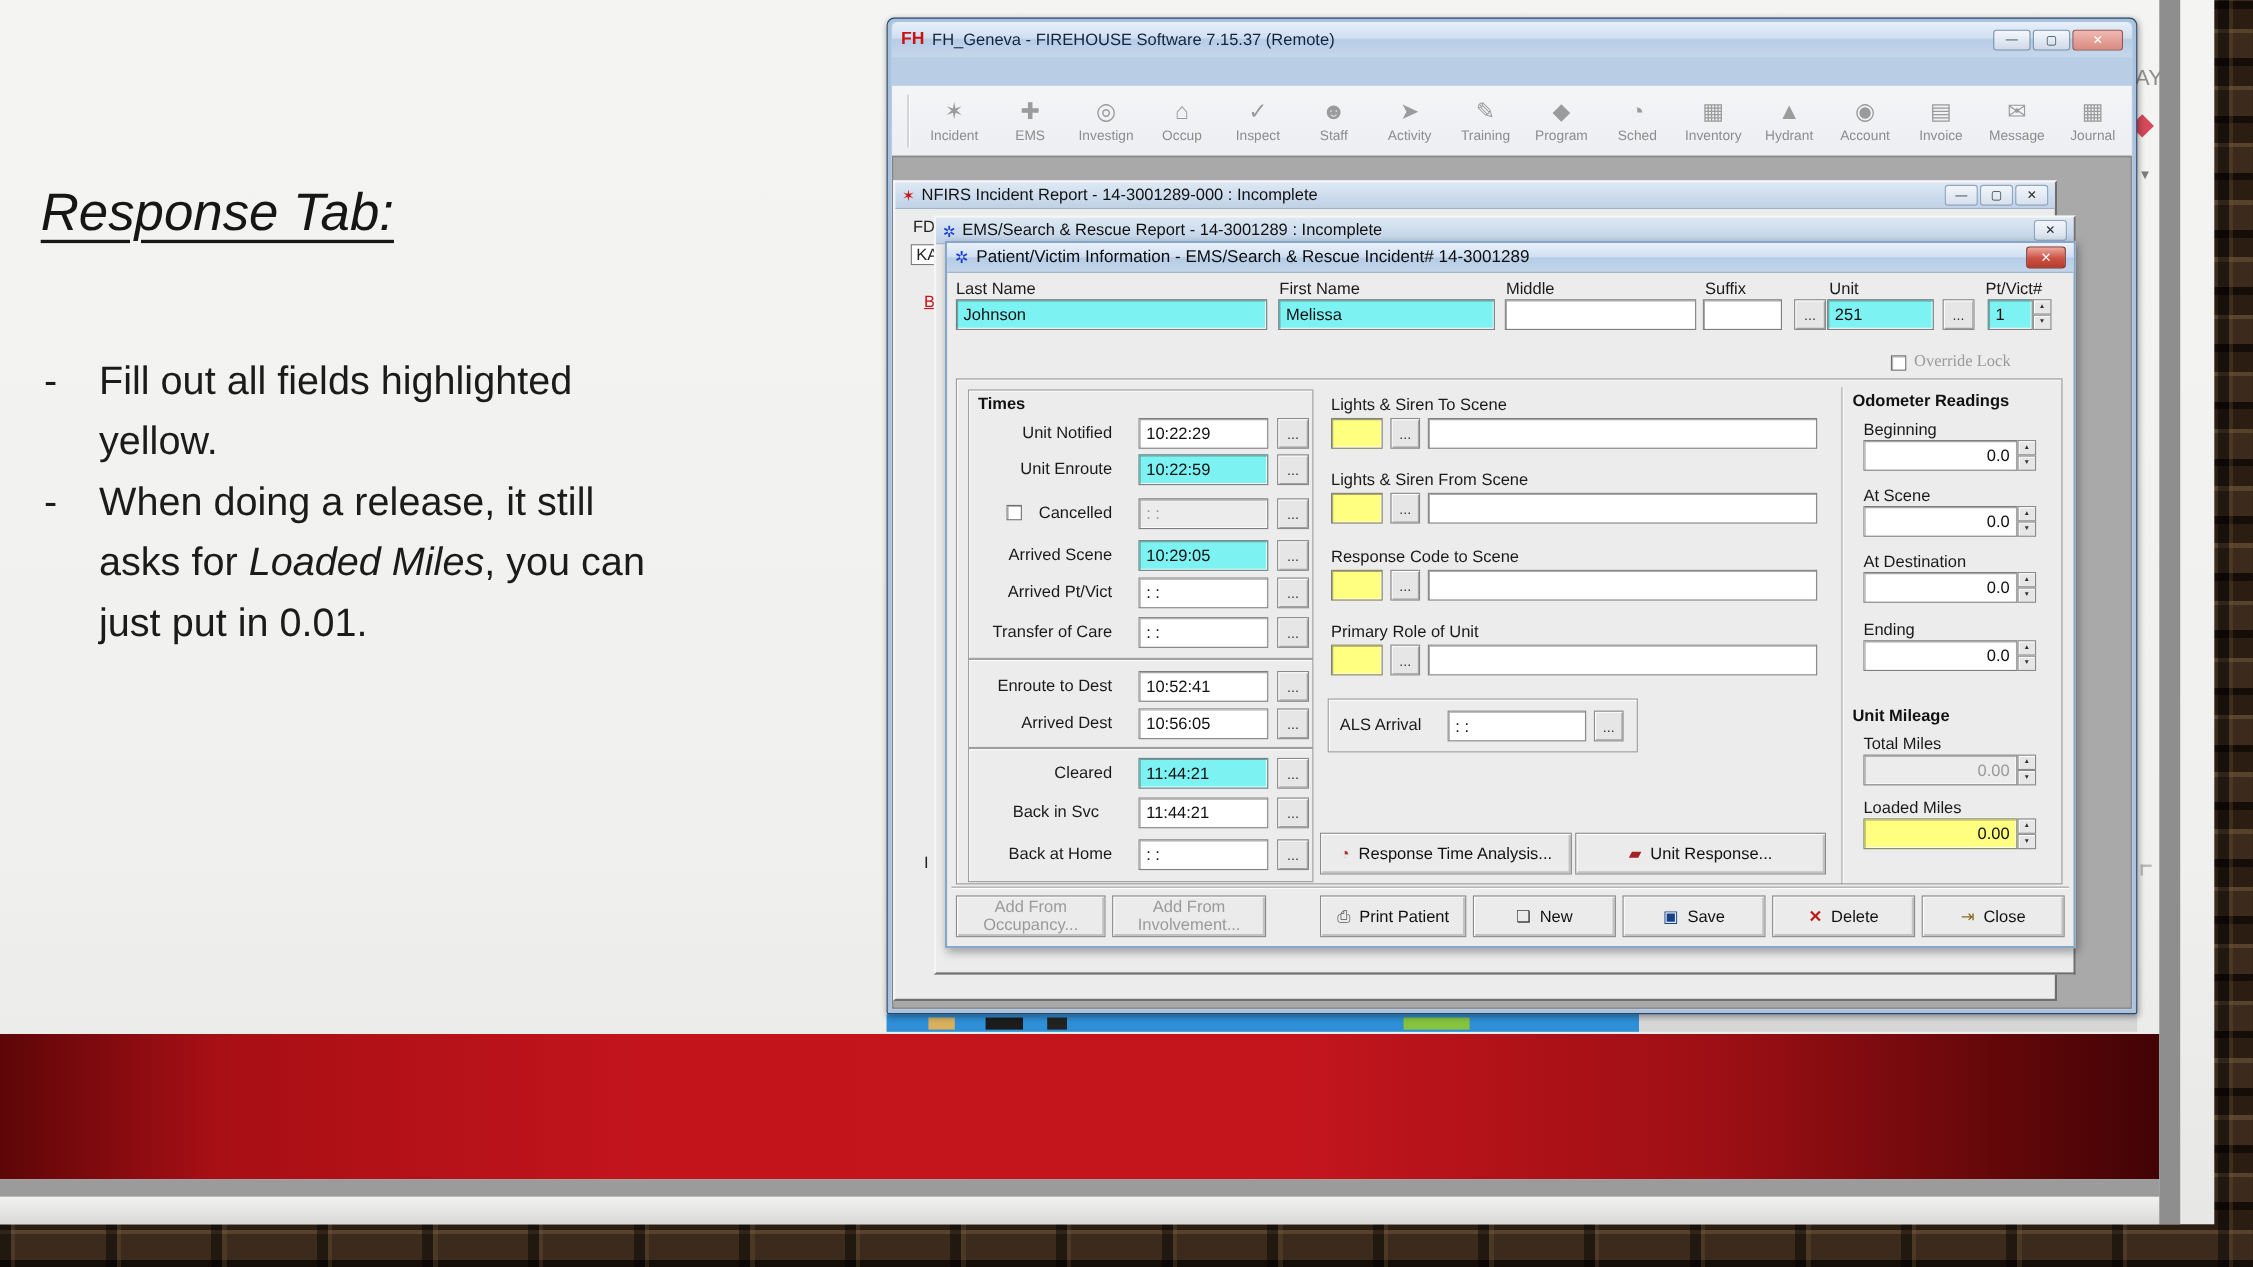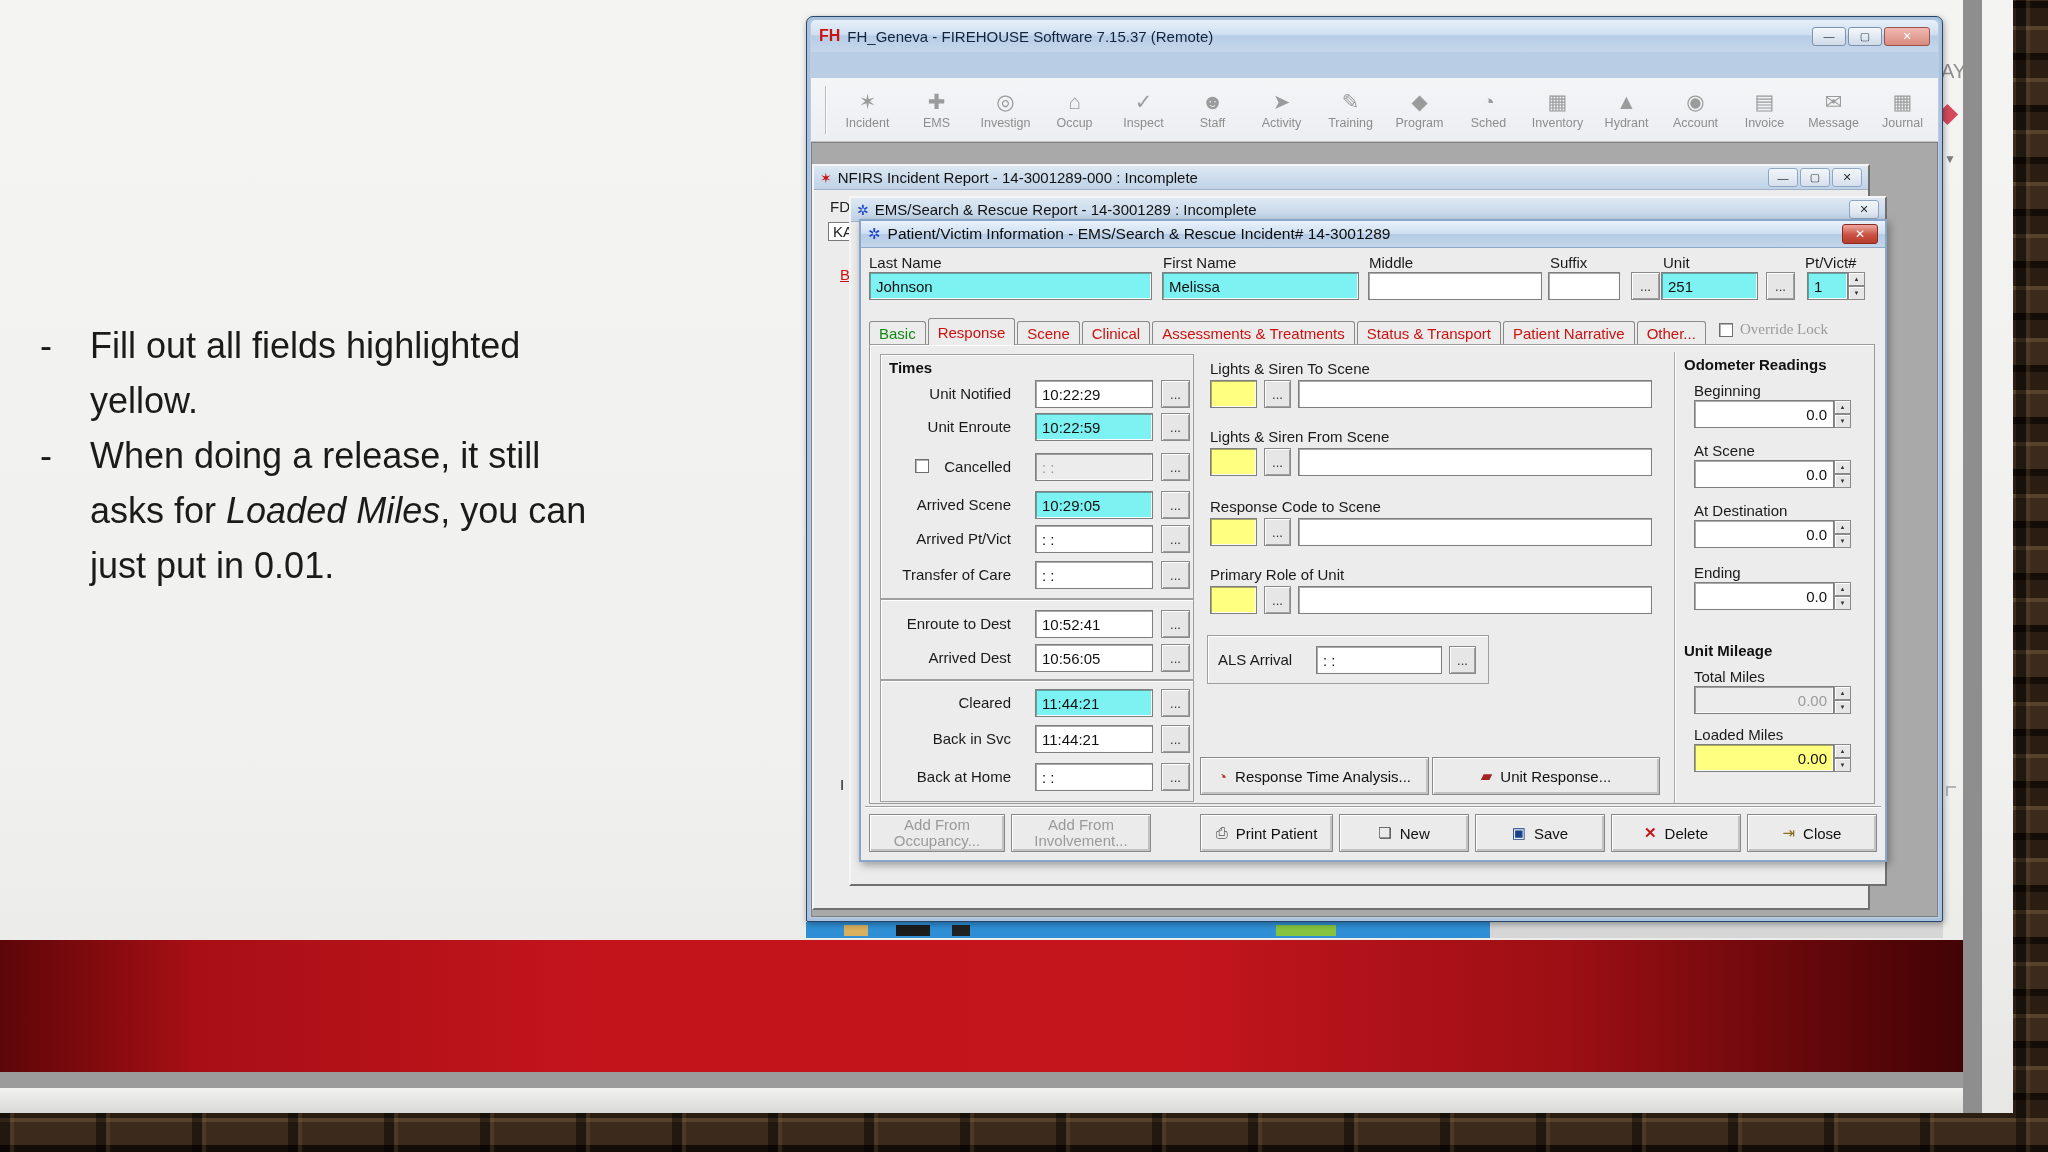--- a/index.html
+++ b/index.html
@@ -156,20 +156,21 @@
   .ic-del{ color:#c21717; font-weight:bold; } .ic-close{ color:#8a6d1f; }
   .ic-clock{ color:#b03030; } .ic-truck{ color:#a32222; }
 
   .vline{ position:absolute; width:1px; background:#a8a8a8; box-shadow:1px 0 0 #fff; }
   .hline{ position:absolute; height:1px; background:#a0a0a0; box-shadow:0 1px 0 #fff; }
 </style>
 </head>
 <body>
 
 <div id="canvas" class="abs">
+  <div id="slide-subtitle" class="abs">Response Tab:</div>
   <div id="slide-bullets" class="abs">
     <div class="bullet">
       <span class="dash">-</span>
       <span class="btext">Fill out all fields highlighted yellow.</span>
     </div>
     <div class="bullet">
       <span class="dash">-</span>
       <span class="btext"><span>When doing a release, it still asks for </span><em>Loaded Miles</em><span>, you can just put in 0.01.</span></span>
     </div>
   </div>
@@ -340,38 +341,20 @@
     <span class="fld cyan" style="left:800px;top:24px;width:97px;">251</span>
     <span class="dots" style="left:905px;top:24px;">...</span>
     <span class="lbl" style="left:944px;top:6px;">Pt/Vict#</span>
     <span class="fld cyan" style="left:946px;top:24px;width:41px;">1</span>
     <span class="spin" style="left:987px;top:24px;">
       <span class="sbtn">▲</span>
       <span class="sbtn">▼</span>
     </span>
 
     <div id="tabframe"></div>
-    <div id="tabs">
-
-        <span class="tab" data-v="basic">Basic</span>
-
-        <span class="tab" data-v="selected">Response</span>
-
-        <span class="tab" data-v="red">Scene</span>
-
-        <span class="tab" data-v="red">Clinical</span>
-
-        <span class="tab" data-v="red">Assessments &amp; Treatments</span>
-
-        <span class="tab" data-v="red">Status &amp; Transport</span>
-
-        <span class="tab" data-v="red">Patient Narrative</span>
-
-        <span class="tab" data-v="red">Other...</span>
-      </div>
     <span id="override">
       <span class="cbx"></span>
       <span class="ov-lbl">Override Lock</span>
     </span>
 
     <div class="gbox" style="left:19px;top:106px;width:314px;height:245px;">
       <span class="bold15 abs" style="left:8px;top:4px;position:absolute;">Times</span>
       <div class="trow" style="top:25px;">
         <span class="lbl" style="right:182px;left:auto;">Unit Notified</span>
         <span class="fld">10:22:29</span>
@@ -416,21 +399,21 @@
         <span class="dots">...</span>
       </div>
     </div>
     <div class="gbox" style="left:19px;top:432px;width:314px;height:122px;">
       <div class="trow" style="top:8px;">
         <span class="lbl" style="right:182px;left:auto;">Cleared</span>
         <span class="fld cyan">11:44:21</span>
         <span class="dots">...</span>
       </div>
       <div class="trow" style="top:44px;">
-        <span class="lbl" style="right:182px;left:auto;">Back in Svc</span>
+        <span class="lbl" style="right:194px;left:auto;">Back in Svc</span>
         <span class="fld">11:44:21</span>
         <span class="dots">...</span>
       </div>
       <div class="trow" style="top:82px;">
         <span class="lbl" style="right:182px;left:auto;">Back at Home</span>
         <span class="fld">: :</span>
         <span class="dots">...</span>
       </div>
     </div>
 

